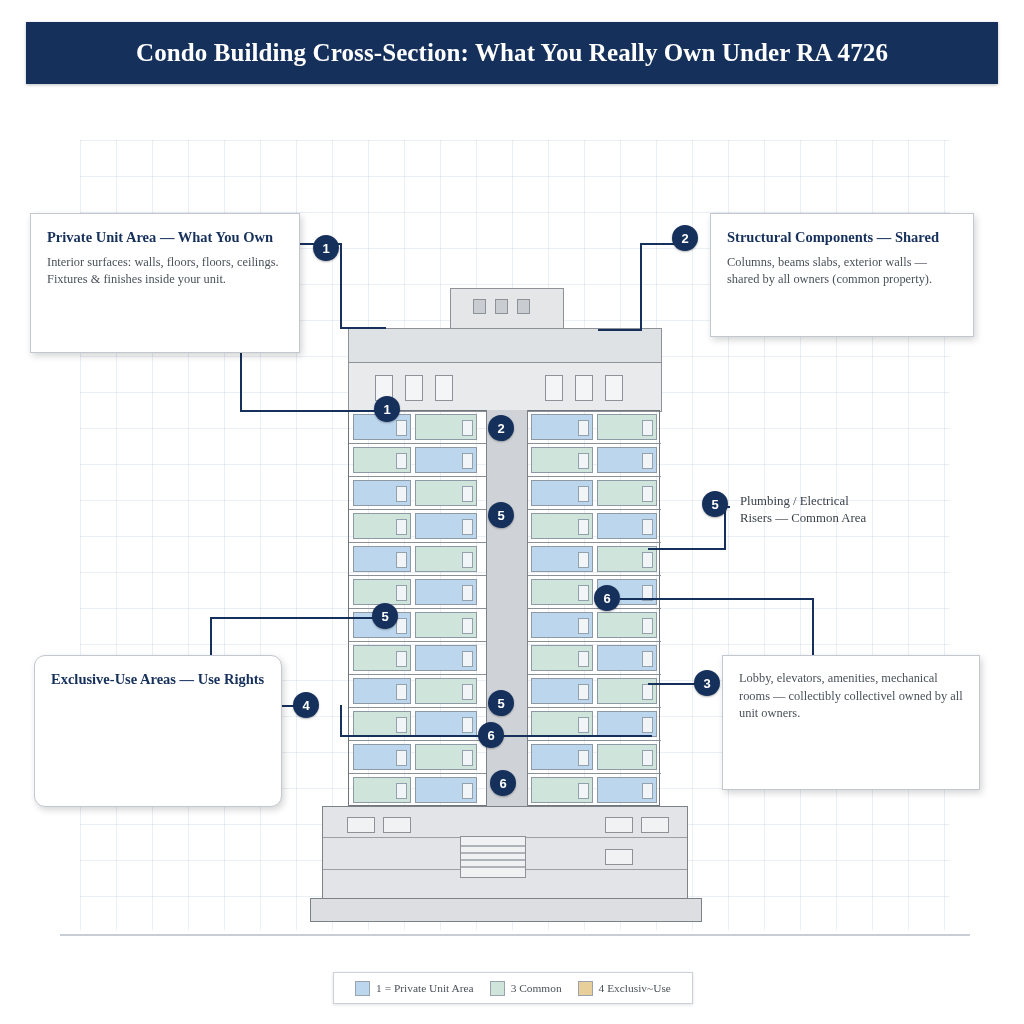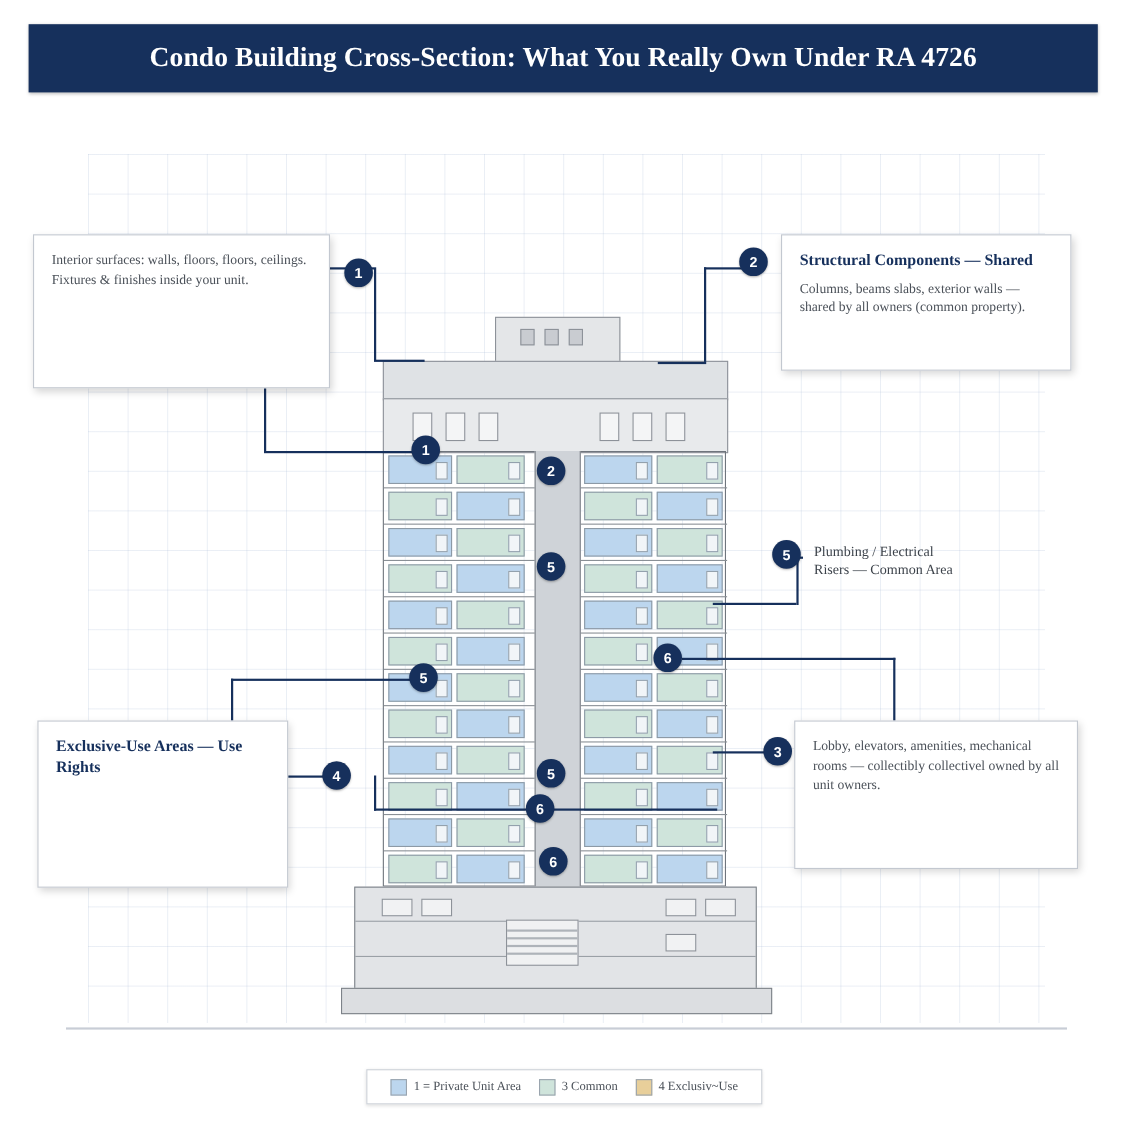--- a/index.html
+++ b/index.html
@@ -493,33 +493,34 @@
 <div class="lead v" style="left:812px; top:598px; height:86px;"></div>
 <div class="lead h" style="left:620px; top:598px; width:194px;"></div>
 
 <div class="lead h" style="left:210px; top:617px; width:178px;"></div>
 <div class="lead v" style="left:210px; top:617px; height:88px;"></div>
 <div class="lead h" style="left:210px; top:705px; width:102px;"></div>
 <div class="lead h" style="left:340px; top:735px; width:312px;"></div>
 <div class="lead v" style="left:340px; top:705px; height:32px;"></div>
 
 <div class="card" style="left:30px; top:213px; width:270px; height:140px;">
+  <div class="card-title">Private Unit Area — What You Own</div>
   <div class="card-body">Interior surfaces: walls, floors, floors, ceilings. Fixtures &amp; finishes inside your unit.</div>
 </div>
 
 <div class="card" style="left:710px; top:213px; width:264px; height:124px;">
   <div class="card-title">Structural Components — Shared</div>
   <div class="card-body">Columns, beams slabs, exterior walls — shared by all owners (common property).</div>
 </div>
 
 <div class="card" style="left:722px; top:655px; width:258px; height:135px;">
   <div class="card-body">Lobby, elevators, amenities, mechanical rooms — collectibly collectivel owned by all unit owners.</div>
 </div>
 
-<div class="card" style="left:34px; top:655px; width:228px; height:152px;">
+<div class="card" style="left:34px; top:655px; width:248px; height:152px;border-radius:11px;">
   <div class="card-title">Exclusive-Use Areas — Use Rights</div>
 </div>
 
 <div class="side-label" style="left:740px; top:493px; width:160px;">
   <div>Plumbing / Electrical</div>
   <div>Risers — Common Area</div>
 </div>
 
 <div class="marker" style="left:313px; top:235px;">1</div>
 <div class="marker" style="left:374px; top:396px;">1</div>

